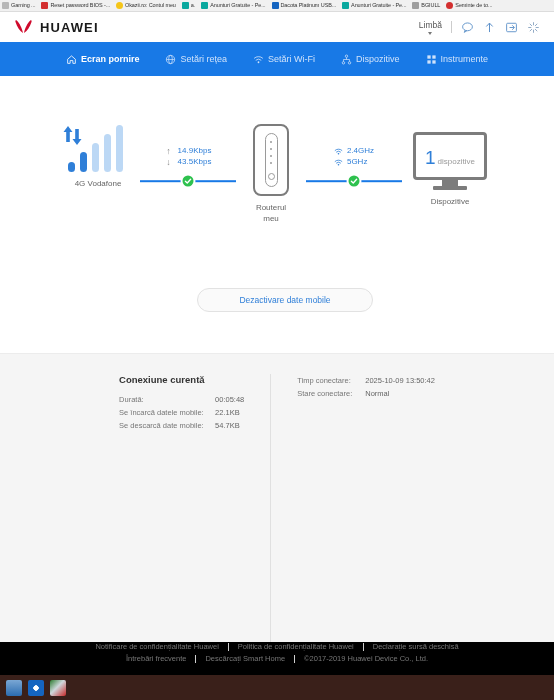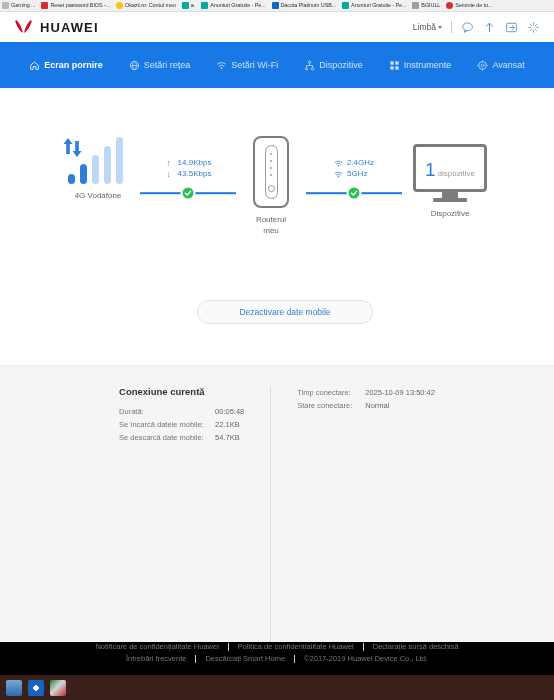--- a/index.html
+++ b/index.html
@@ -34,28 +34,28 @@
   .huawei-header {
     height: 30px; background: #fff;
     display: flex; align-items: center; justify-content: space-between;
     padding: 12px 14px; flex: none;
   }
   .brand { display: flex; align-items: center; gap: 6px; }
   .brand-name {
     font-size: 13px; font-weight: bold; color: #1a1a1a; letter-spacing: 1.1px;
   }
   .header-right { display: flex; align-items: center; gap: 9px; }
-  .lang { font-size: 8.5px; color: #555; display: flex; align-items: center; gap: 2px; }
+  .lang { font-size: 8.5px; color: #555; display: flex; align-items: center; gap: 2px; flex-direction: column; }
   .caret { width: 0; height: 0; border-left: 2.5px solid transparent; border-right: 2.5px solid transparent; border-top: 3px solid #777; display: inline-block; }
   .hdr-sep { width: 1px; height: 12px; background: #ccc; }
   .hdr-icon { width: 13px; height: 13px; display: block; }
 
   
   .nav {
-    height: 46px; background: #1879e6;
+    height: 34px; background: #1879e6;
     display: flex; align-items: center; justify-content: center;
     gap: 0px; flex: none;
   }
   .nav-item {
     display: flex; align-items: center; gap: 4px;
     padding: 0 13px; height: 34px; cursor: pointer;
     color: #cfe2fb; font-size: 9px; white-space: nowrap;
   }
   .nav-item.active { color: #ffffff; font-weight: bold; }
   .nav-ico { width: 11px; height: 11px; display: block; flex: none; }
@@ -295,33 +295,20 @@
       <span>Dispozitive</span>
     </div>
     <div class="nav-item">
       <svg class="nav-ico" viewBox="0 0 20 20">
         <rect x="2.5" y="2.5" width="6" height="6" fill="#cfe2fb"></rect>
         <rect x="11.5" y="2.5" width="6" height="6" fill="#cfe2fb"></rect>
         <rect x="2.5" y="11.5" width="6" height="6" fill="#cfe2fb"></rect>
         <rect x="11.5" y="11.5" width="6" height="6" fill="#cfe2fb"></rect>
       </svg>
       <span>Instrumente</span>
-    </div>
-    <div class="nav-item">
-      <svg class="nav-ico" viewBox="0 0 20 20">
-        <circle cx="10" cy="10" r="7" fill="none" stroke="#cfe2fb" stroke-width="1.4"></circle>
-        <circle cx="10" cy="10" r="2.6" fill="none" stroke="#cfe2fb" stroke-width="1.4"></circle>
-        <g stroke="#cfe2fb" stroke-width="1.4" stroke-linecap="round">
-          <line x1="10" y1="1.3" x2="10" y2="3.2"></line>
-          <line x1="10" y1="16.8" x2="10" y2="18.7"></line>
-          <line x1="1.3" y1="10" x2="3.2" y2="10"></line>
-          <line x1="16.8" y1="10" x2="18.7" y2="10"></line>
-        </g>
-      </svg>
-      <span>Avansat</span>
     </div>
   </div>
 
   <div class="main">
 
     <div class="topology">
 
       <div class="node signal-block">
         <div class="signal-art">
           <svg width="30" height="24" viewBox="0 0 30 24" style="position:absolute;left:0;top:0">

